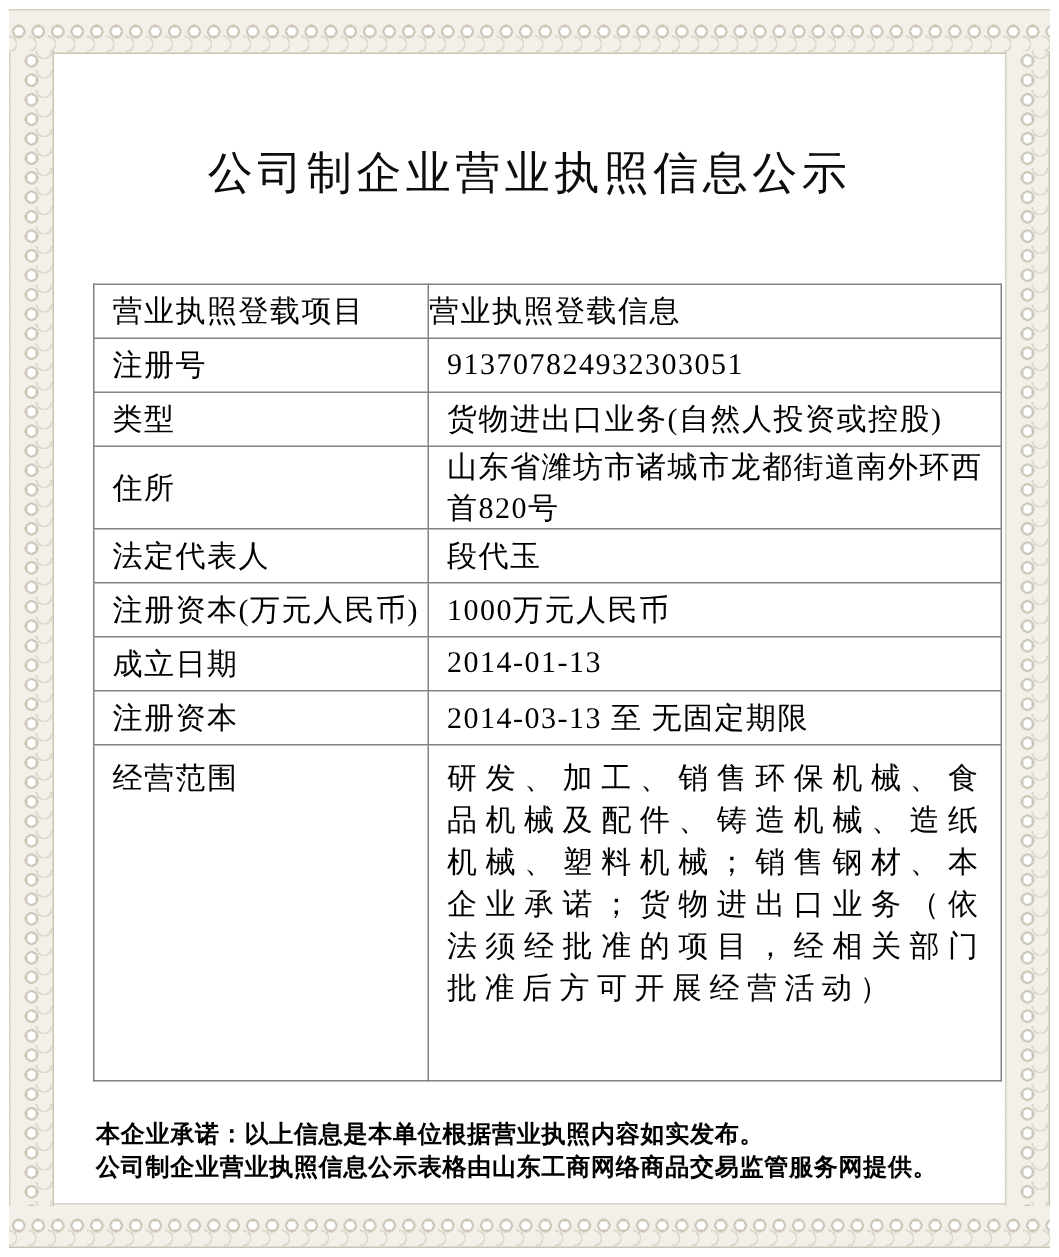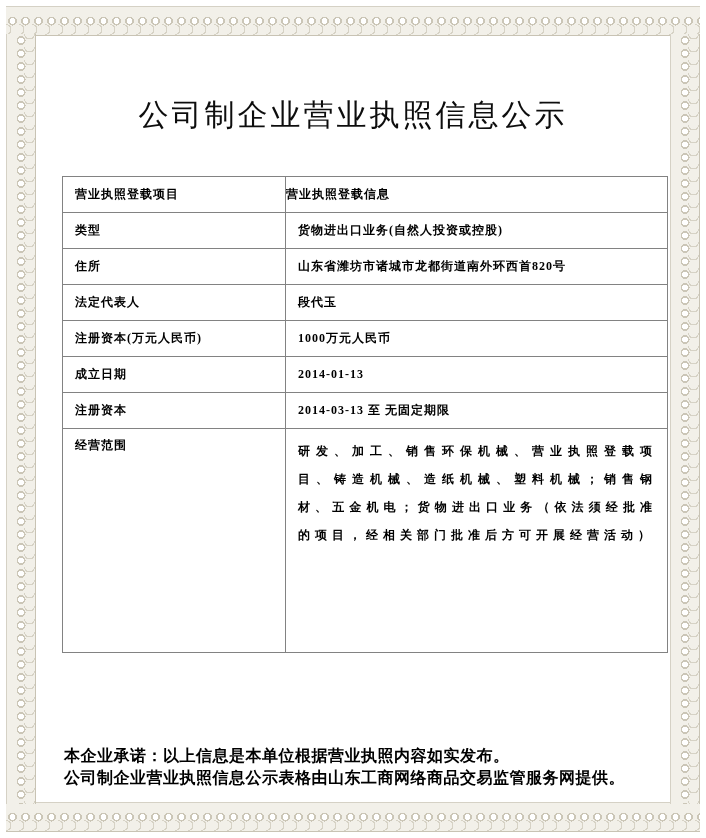--- a/index.html
+++ b/index.html
@@ -59,27 +59,26 @@
     font-size: 30px;
     font-weight: normal;
     letter-spacing: 3px;
     color: #0d0d0d;
   }
 
   
   table.license-table {
     position: absolute;
     left: 62px;
-    top: 176px;
+    top: 189px;
     width: 587px;
     border-collapse: collapse;
     table-layout: fixed;
-    font-size: 12px;
+    font-size: 20px;
     letter-spacing: 1px;
-    font-weight: bold;
   }
   table.license-table td {
     border: 1px solid #828282;
     height: 35px;
     vertical-align: middle;
     overflow: hidden;
   }
   td.label-cell {
     width: 206px;
     padding: 0 4px 0 12px;
@@ -128,20 +127,24 @@
 
 <h1 class="title">公司制企业营业执照信息公示</h1>
 
 <table class="license-table">
   <tbody>
     <tr>
       <td class="label-cell">营业执照登载项目</td>
       <td class="value-cell header-value">营业执照登载信息</td>
     </tr>
     <tr>
+      <td class="label-cell">注册号</td>
+      <td class="value-cell">913707824932303051</td>
+    </tr>
+    <tr>
       <td class="label-cell">类型</td>
       <td class="value-cell">货物进出口业务(自然人投资或控股)</td>
     </tr>
     <tr>
       <td class="label-cell">住所</td>
       <td class="value-cell">山东省潍坊市诸城市龙都街道南外环西首820号</td>
     </tr>
     <tr>
       <td class="label-cell">法定代表人</td>
       <td class="value-cell">段代玉</td>
@@ -153,21 +156,21 @@
     <tr>
       <td class="label-cell">成立日期</td>
       <td class="value-cell">2014-01-13</td>
     </tr>
     <tr>
       <td class="label-cell">注册资本</td>
       <td class="value-cell">2014-03-13 至 无固定期限</td>
     </tr>
     <tr class="scope-row">
       <td class="label-cell">经营范围</td>
-      <td class="value-cell">研发、加工、销售环保机械、营业执照登载项目、铸造机械、造纸机械、塑料机械；销售钢材、五金机电；货物进出口业务（依法须经批准的项目，经相关部门批准后方可开展经营活动）</td>
+      <td class="value-cell">研发、加工、销售环保机械、食品机械及配件、铸造机械、造纸机械、塑料机械；销售钢材、本企业承诺；货物进出口业务（依法须经批准的项目，经相关部门批准后方可开展经营活动）</td>
     </tr>
   </tbody>
 </table>
 
 <div class="footer">
   <div>本企业承诺：以上信息是本单位根据营业执照内容如实发布。</div>
   <div>公司制企业营业执照信息公示表格由山东工商网络商品交易监管服务网提供。</div>
 </div>
 
 </body></html>

